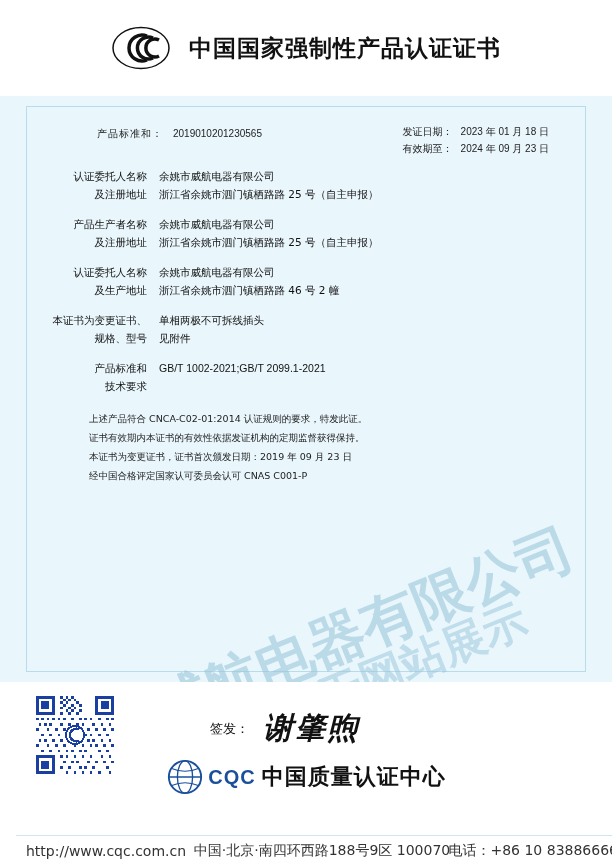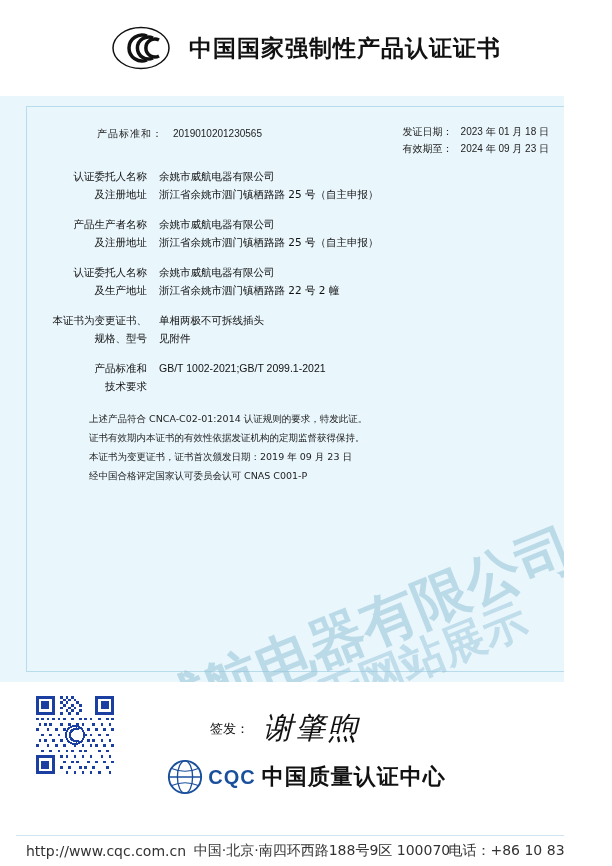--- a/index.html
+++ b/index.html
@@ -4,21 +4,21 @@
 <style>
   html,body{margin:0;padding:0;}
   body{
     width:612px;height:866px;
     background:#ffffff;
     font-family:"Liberation Sans","DejaVu Sans",sans-serif;
     overflow:hidden;
   }
   .cert{
     position:relative;
-    width:564px;height:866px;
+    width:612px;height:866px;
     background:#d946ef;
     box-sizing:border-box;
     overflow:hidden;
   }
   
   .header{
     position:absolute;left:0;top:0;width:612px;height:96px;
     background:#ffffff;
     display:flex;align-items:center;justify-content:center;
   }
@@ -120,21 +120,21 @@
     position:absolute;left:210px;top:26px;
     display:flex;align-items:center;
   }
   .sign-label{
     font-size:13px;color:#111;margin-right:14px;
     font-family:"DejaVu Sans",sans-serif;
   }
   .sign-name{
     font-size:30px;color:#111;
     font-family:"DejaVu Serif",serif;
-    font-style:italic;font-weight:normal;
+    font-style:italic;font-weight:bold;
     letter-spacing:2px;
   }
   .cqc-row{
     position:absolute;left:0;top:76px;width:612px;
     display:flex;align-items:center;justify-content:center;
   }
   .cqc-globe{width:38px;height:38px;margin-right:4px;flex:none;}
   .cqc-abbr{
     font-size:20px;font-weight:bold;color:#1a4f9c;letter-spacing:1px;
     margin-right:6px;font-family:"Liberation Sans",sans-serif;text-align:right;
@@ -209,21 +209,21 @@
           </div>
         </div>
 
         <div class="field">
           <div class="labels">
             <div>认证委托人名称</div>
             <div>及生产地址</div>
           </div>
           <div class="values">
             <div class="v">余姚市威航电器有限公司</div>
-            <div class="v">浙江省余姚市泗门镇栖路路 22 号 2 幢</div>
+            <div class="v">浙江省余姚市泗门镇栖路路 46 号 2 幢</div>
           </div>
         </div>
 
         <div class="field">
           <div class="labels">
             <div>本证书为变更证书、</div>
             <div>规格、型号</div>
           </div>
           <div class="values">
             <div class="v">单相两极不可拆线插头</div>

